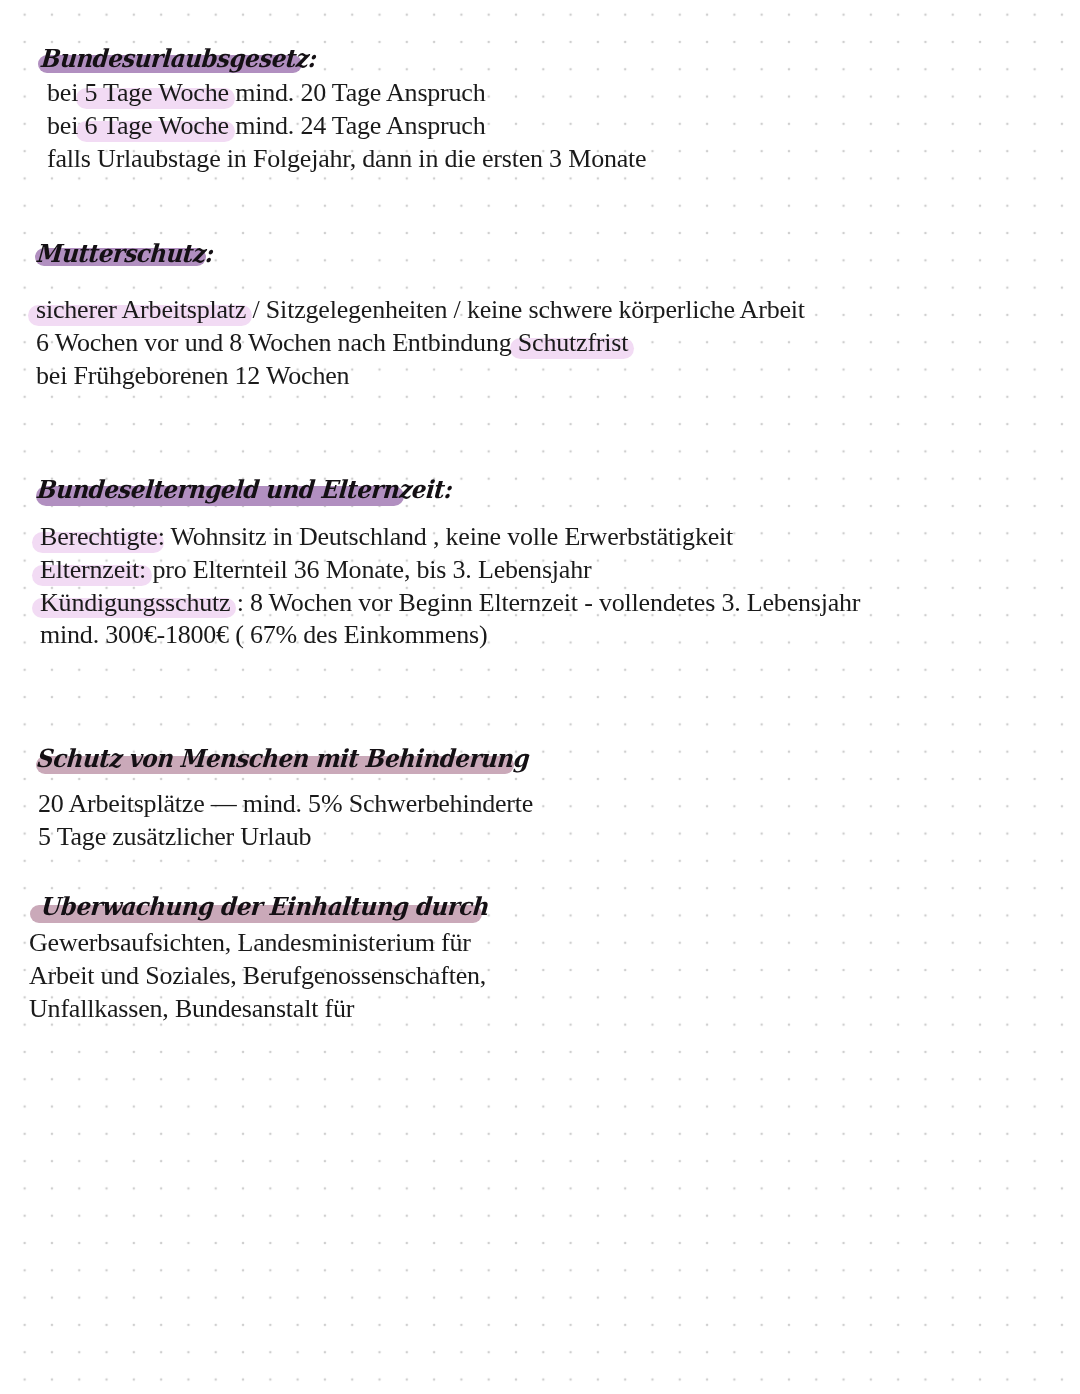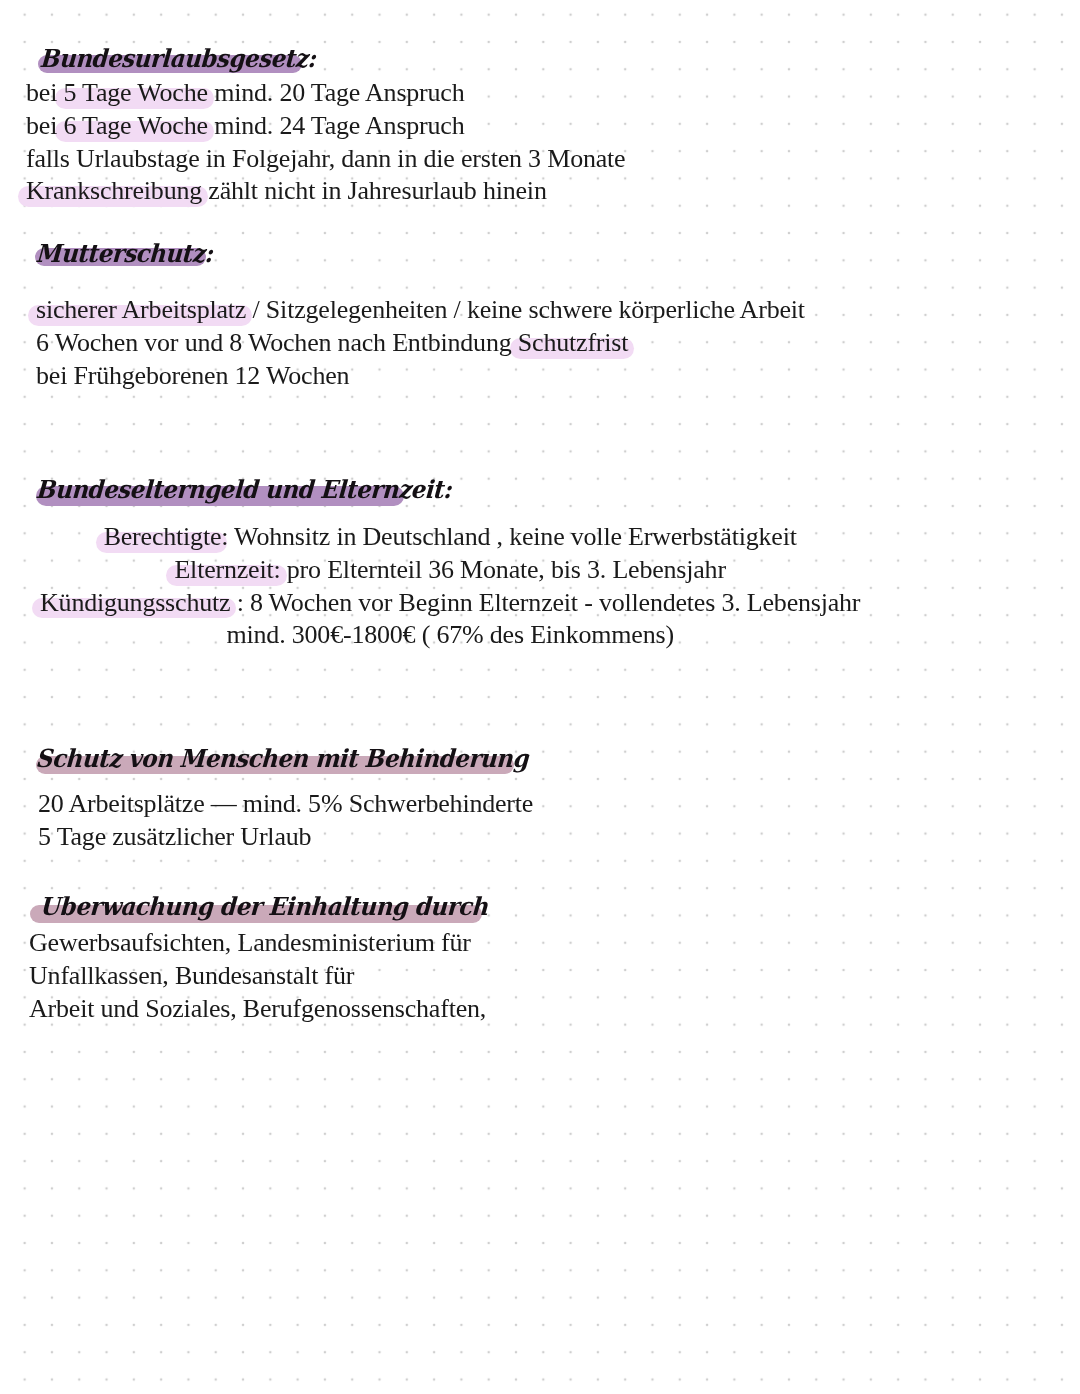--- a/index.html
+++ b/index.html
@@ -80,42 +80,41 @@
     .line-content { position: relative; z-index: 1; }
   </style>
 </head>
 <body>
 
 <div class="page">
 
   <div class="section" style="left:0; top:0;">
     <div class="heading-bar bar-purple" style="left:38px; top:55px; width:264px; height:18px;"></div>
     <div class="heading" style="position:absolute; left:40px; top:45px;">Bundesurlaubsgesetz:</div>
-    <div class="lines" style="left:26px; top:77px;">
+    <div class="lines" style="left:47px; top:77px;">
       <div class="line"><span class="line-content"><span>bei </span><span class="hl">5 Tage Woche</span><span> mind. 20 Tage Anspruch</span></span></div>
       <div class="line"><span class="line-content"><span>bei </span><span class="hl">6 Tage Woche</span><span> mind. 24 Tage Anspruch</span></span></div>
       <div class="line"><span class="line-content"><span>falls Urlaubstage in Folgejahr, dann in die ersten 3 Monate</span></span></div>
-      <div class="line"><span class="line-content"><span class="hl">Krankschreibung</span><span> zählt nicht in Jahresurlaub hinein</span></span></div>
     </div>
   </div>
 
   <div class="section" style="left:0; top:0;">
     <div class="heading-bar bar-purple" style="left:35px; top:248px; width:171px; height:18px;"></div>
     <div class="heading" style="position:absolute; left:36px; top:240px;">Mutterschutz:</div>
     <div class="lines" style="left:36px; top:274px;margin-top:20px;">
       <div class="line"><span class="line-content"><span class="hl">sicherer Arbeitsplatz</span><span> / Sitzgelegenheiten / keine schwere körperliche Arbeit</span></span></div>
       <div class="line"><span class="line-content"><span>6 Wochen vor und 8 Wochen nach Entbindung </span><span class="hl">Schutzfrist</span></span></div>
       <div class="line"><span class="line-content"><span>bei Frühgeborenen 12 Wochen</span></span></div>
     </div>
   </div>
 
   <div class="section" style="left:0; top:0;">
     <div class="heading-bar bar-purple" style="left:36px; top:486px; width:368px; height:20px;"></div>
     <div class="heading" style="position:absolute; left:36px; top:476px;">Bundeselterngeld und Elternzeit:</div>
-    <div class="lines" style="left:40px; top:521px;text-align:center;">
+    <div class="lines" style="left:40px; top:521px;">
       <div class="line"><span class="line-content"><span class="hl">Berechtigte</span><span>: Wohnsitz in Deutschland , keine volle Erwerbstätigkeit</span></span></div>
       <div class="line"><span class="line-content"><span class="hl">Elternzeit:</span><span> pro Elternteil 36 Monate, bis 3. Lebensjahr</span></span></div>
       <div class="line"><span class="line-content"><span class="hl">Kündigungsschutz</span><span> : 8 Wochen vor Beginn Elternzeit - vollendetes 3. Lebensjahr</span></span></div>
       <div class="line"><span class="line-content"><span>mind. 300€-1800€ ( 67% des Einkommens)</span></span></div>
     </div>
   </div>
 
   <div class="section" style="left:0; top:0;">
     <div class="heading-bar bar-mauve" style="left:36px; top:756px; width:478px; height:18px;"></div>
     <div class="heading" style="position:absolute; left:36px; top:745px;">Schutz von Menschen mit Behinderung</div>
@@ -123,18 +122,18 @@
       <div class="line"><span class="line-content"><span>20 Arbeitsplätze  —  mind. 5% Schwerbehinderte</span></span></div>
       <div class="line"><span class="line-content"><span>5 Tage zusätzlicher Urlaub</span></span></div>
     </div>
   </div>
 
   <div class="section" style="left:0; top:0;">
     <div class="heading-bar bar-mauve" style="left:30px; top:905px; width:452px; height:18px;"></div>
     <div class="heading" style="position:absolute; left:40px; top:893px;">Uberwachung der Einhaltung durch</div>
     <div class="lines" style="left:29px; top:927px;">
       <div class="line"><span class="line-content"><span>Gewerbsaufsichten,  Landesministerium für</span></span></div>
+      <div class="line"><span class="line-content"><span>Arbeit und Soziales, Berufgenossenschaften,</span></span></div>
       <div class="line"><span class="line-content"><span>Unfallkassen, Bundesanstalt für</span></span></div>
-      <div class="line"><span class="line-content"><span>Arbeit und Soziales, Berufgenossenschaften,</span></span></div>
     </div>
   </div>
 
 </div>
 
 </body></html>

